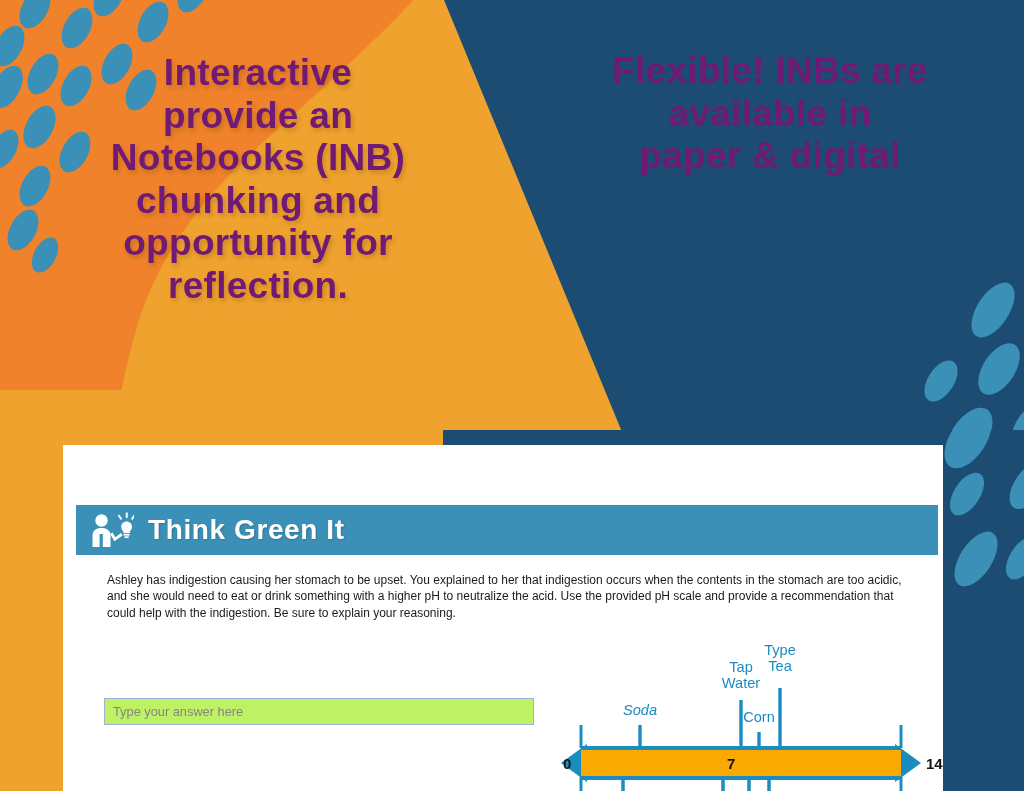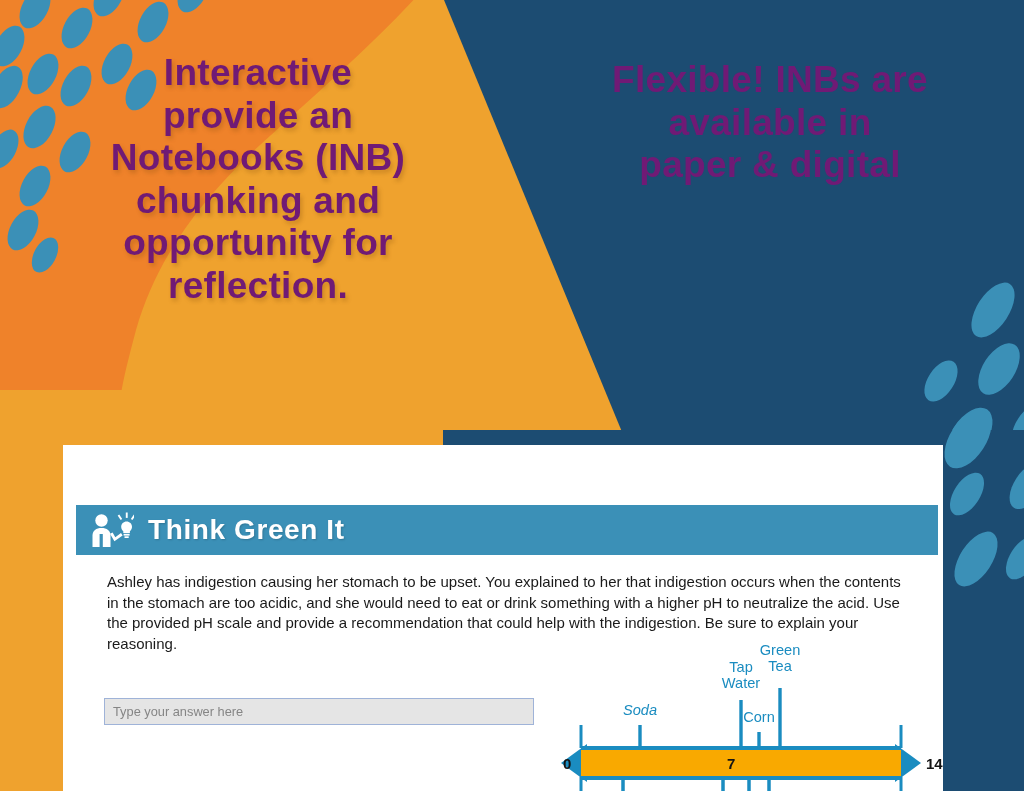--- a/index.html
+++ b/index.html
@@ -25,47 +25,47 @@
   
   .dot{position:absolute;background:#3b90b7;border-radius:50%;}
 
   
   .headline{
     position:absolute;color:#701a75;font-weight:bold;text-align:center;
     line-height:1.15;letter-spacing:.3px;
     text-shadow:2px 3px 4px rgba(120,70,10,.28);
   }
   .headline.left{left:80px;top:52px;width:356px;font-size:37px;}
-  .headline.right{left:574px;top:50px;width:392px;font-size:37px;text-shadow:none;margin-top:9px;}
+  .headline.right{left:574px;top:50px;width:392px;font-size:37px;text-shadow:none;}
   .headline .ln{display:block;}
 
   
   .sheet{
     position:absolute;left:63px;top:445px;width:880px;height:346px;
     background:#ffffff;
   }
   .sheet-header{
     position:absolute;left:13px;top:60px;width:862px;height:50px;
     background:#3b90b7;display:flex;align-items:center;box-sizing:border-box;
     padding-left:14px;gap:14px;
   }
   .think-icon{width:44px;height:36px;display:block;flex:0 0 auto;}
   .sheet-header-title{
     color:#ffffff;font-size:28px;font-weight:bold;letter-spacing:.6px;
     text-shadow:1px 1px 2px rgba(0,0,0,.18);
   }
 
   .body-text{
     position:absolute;left:44px;top:127px;width:800px;
-    font-size:15px;color:#1a1a1a;line-height:1.37;
+    font-size:12px;color:#1a1a1a;line-height:1.37;
   }
 
   .answer-input{
     position:absolute;left:41px;top:253px;width:430px;height:27px;
-    border:1px solid #9fb3d8;background:#e5e5e5;box-sizing:border-box;
+    border:1px solid #9fb3d8;background:#bef264;box-sizing:border-box;
     font-family:"Liberation Sans",sans-serif;font-size:12.8px;color:#707070;
     padding:0 8px;outline:none;
   }
   .answer-input::placeholder{color:#858585;}
 
   
   .ph-wrap{position:absolute;left:478px;top:225px;width:400px;height:121px;}
   .ph-svg{display:block;}
   .ph-label{
     position:absolute;color:#1a8cc0;font-size:14.6px;text-align:center;
@@ -203,19 +203,19 @@
       <span class="ph-label" style="left:171px;top:-10px;width:58px;">
         <span style="display:block;">Tap</span>
         <span style="display:block;">Water</span>
       </span>
 
       <span class="ph-label" style="left:194px;top:40px;width:48px;">
         <span>Corn</span>
       </span>
 
       <span class="ph-label" style="left:210px;top:-27px;width:58px;">
-        <span style="display:block;">Green</span>
+        <span style="display:block;">Type</span>
         <span style="display:block;">Tea</span>
       </span>
     </div>
 
   </div>
 </div>
 
 </body></html>

